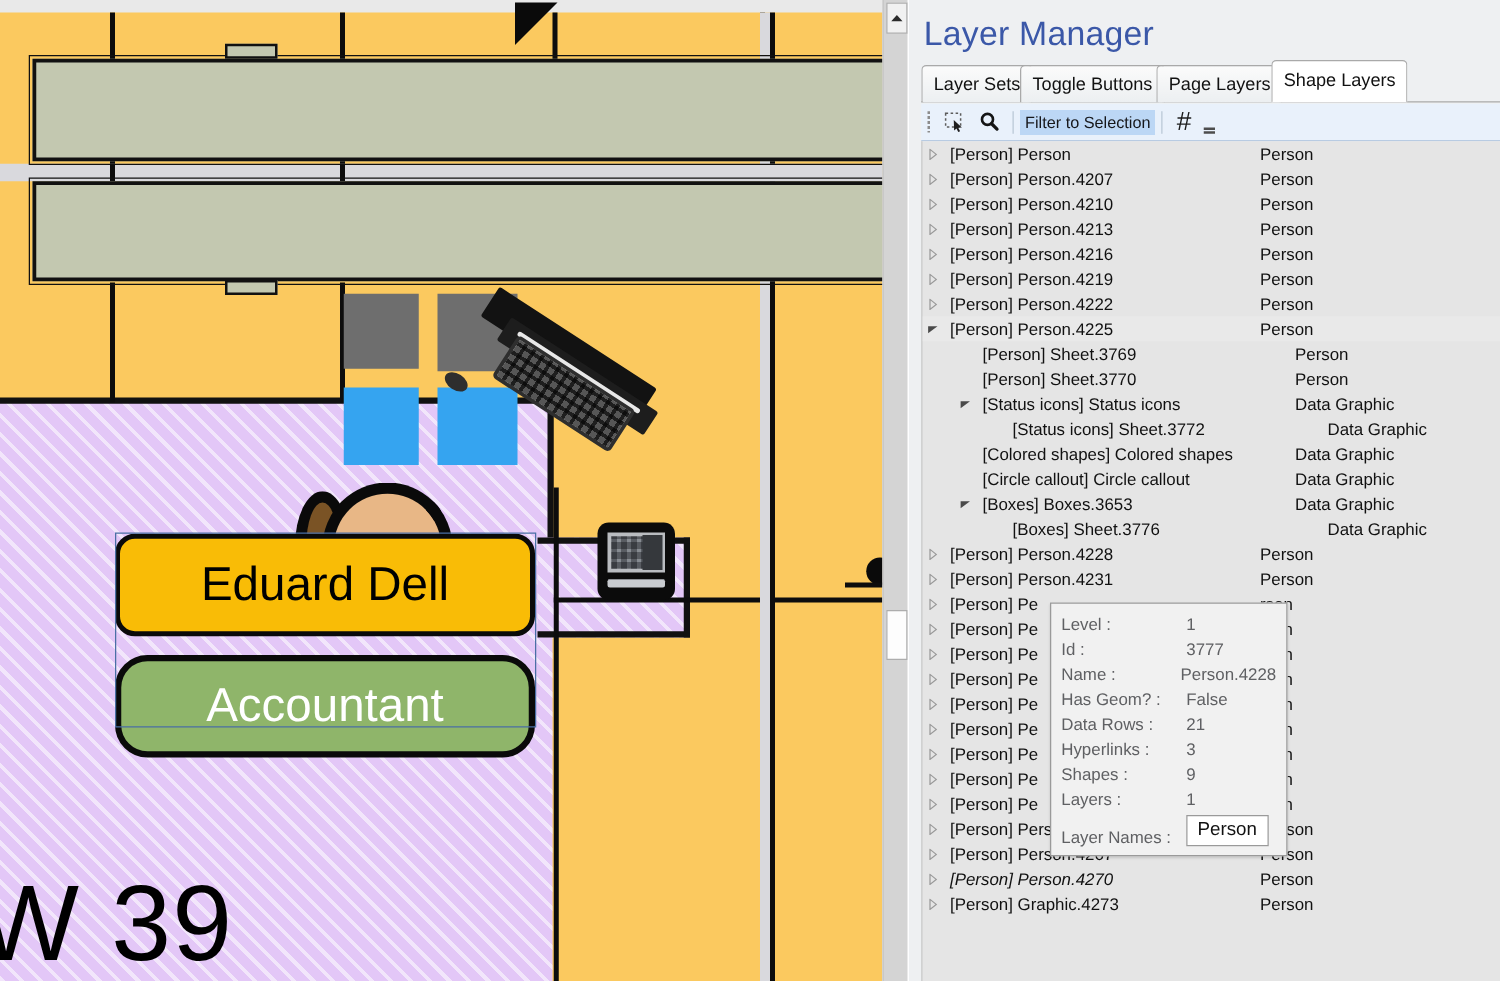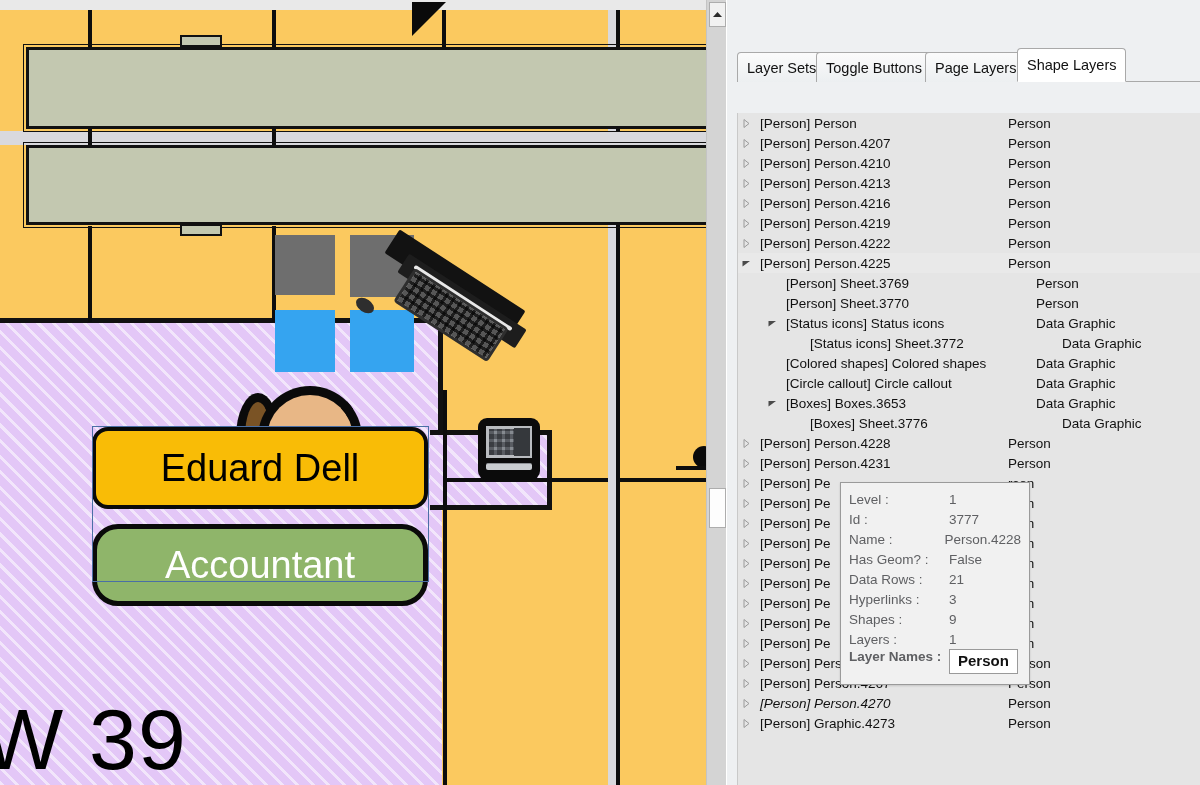--- a/index.html
+++ b/index.html
@@ -227,21 +227,21 @@
     width: 190px;
     background: #f1f1f1; border: 1px solid #9a9a9a;
     padding: 6px 8px 7px 8px;
     font-size: 13.5px; color: #5f6063;
     box-shadow: 0 1px 2px rgba(0,0,0,.15);
     z-index: 30;
   }
   #tooltip .tt-row { display: flex; height: 20px; align-items: center; }
   #tooltip .tt-k { width: 100px; }
   #tooltip .tt-v { flex: 1; }
-  #tooltip .tt-row.boxed { height: 28px; align-items: flex-start; font-weight: bold; }
+  #tooltip .tt-row.boxed { height: 28px; align-items: flex-end; }
   #tooltip .tt-box {
     background: #ffffff; border: 1px solid #9a9a9a;
     padding: 2px 8px; font-size: 15px; color: #111111; line-height: 1.25;
   }
 </style>
 </head>
 <body>
 
 <div id="app">
 
@@ -329,29 +329,54 @@
       <svg width="11" height="7" viewBox="0 0 11 7" aria-hidden="true">
         <path d="M5.5 1 L10 6 L1 6 Z" fill="#2b2b2b"></path>
       </svg>
     </div>
     <div id="vscroll-thumb"></div>
   </div>
 
   <div id="panel">
     <div id="panel-bg"></div>
 
+    <div id="panel-title">Layer Manager</div>
 
     <div id="tabstrip">
       <div class="tabline"></div>
       <div class="tab" id="tab0" style="left:0;">Layer Sets</div>
       <div class="tab" id="tab1" style="left:79px;">Toggle Buttons</div>
       <div class="tab" id="tab2" style="left:188px;">Page Layers</div>
       <div class="tab active" id="tab3" style="left:280px;">Shape Layers</div>
     </div>
 
+    <div id="toolbar">
+      <div class="tb-grip">
+          <i></i>
+        </div>
+      <div class="tb-btn">
+        <svg width="17" height="17" viewBox="0 0 17 17" aria-hidden="true">
+          <rect x="1.5" y="1.5" width="12" height="11" fill="none" stroke="#5c5c5c" stroke-width="1.2" stroke-dasharray="2 2"></rect>
+          <path d="M8 7 L14.5 13 L11.6 13.2 L13.1 16 L11.6 16.6 L10.2 13.8 L8.3 15.3 Z" fill="#1f1f1f"></path>
+        </svg>
+      </div>
+      <div class="tb-btn">
+        <svg width="17" height="17" viewBox="0 0 17 17" aria-hidden="true">
+          <circle cx="7" cy="6.5" r="4.4" fill="none" stroke="#151515" stroke-width="2.1"></circle>
+          <path d="M10.3 10 L14.6 14.3" stroke="#151515" stroke-width="2.6" stroke-linecap="round"></path>
+        </svg>
+      </div>
+      <div class="tb-sep"></div>
+      <div id="tb-filter">Filter to Selection</div>
+      <div class="tb-sep"></div>
+      <div class="tb-hash">#</div>
+      <div class="tb-overflow">
+          <span></span>
+        </div>
+    </div>
 
     <div id="tree">
         <div class="row">
           <div class="twisty" style="left: 2px;">
             <svg width="7" height="9" viewBox="0 0 7 9">
               <path d="M1 0.5 L6 4.5 L1 8.5 Z" fill="none" stroke="#9a9a9a" stroke-width="1"></path>
             </svg>
           </div>
           <span class="row-label" style="left: 22px;">[Person] Person</span>
           <span class="row-type" style="left: 270px;">Person</span>

